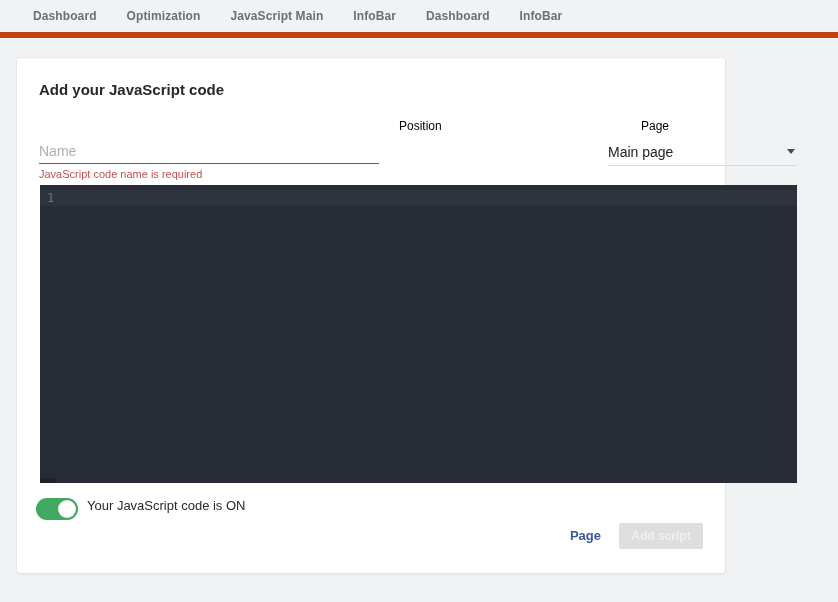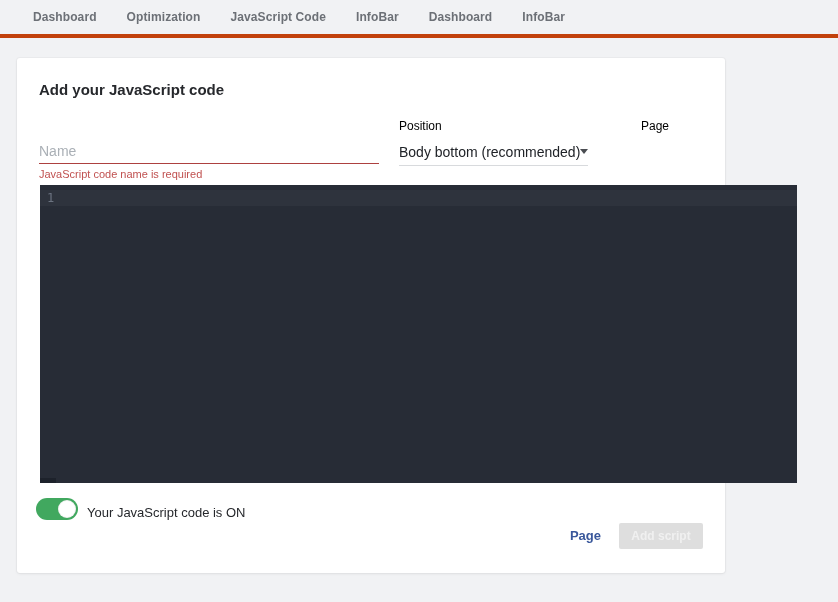--- a/index.html
+++ b/index.html
@@ -11,21 +11,21 @@
     overflow: hidden;
   }
 
   
   .topnav {
     height: 38px;
     display: flex;
     align-items: center;
     gap: 30px;
     padding-left: 33px;
-    border-bottom: 4px solid #c2410c;
+    border-bottom: 6px solid #c2410c;
   }
   .topnav .nav-item {
     font-size: 12px;
     font-weight: 700;
     color: #6c7076;
     letter-spacing: .1px;
     cursor: pointer;
     white-space: nowrap;
   }
 
@@ -126,21 +126,21 @@
     left: 0; bottom: 0;
     width: 16px; height: 5px;
     background: #1d222b;
   }
 
   
   .toggle-row {
     position: absolute;
     left: 19px; top: 440px;
     display: flex;
-    align-items: flex-end;
+    align-items: flex-start;
   }
   .toggle {
     position: relative;
     width: 42px; height: 22px;
     border-radius: 11px;
     background: #41a85f;
     cursor: pointer;
     flex: none;
   }
   .toggle .knob {
@@ -186,40 +186,40 @@
     color: #f0f0f0;
     cursor: default;
   }
 </style>
 </head>
 <body>
 
 <nav class="topnav">
   <span class="nav-item">Dashboard</span>
   <span class="nav-item">Optimization</span>
-  <span class="nav-item">JavaScript Code</span>
+  <span class="nav-item">JavaScript Main</span>
   <span class="nav-item">InfoBar</span>
   <span class="nav-item">Dashboard</span>
   <span class="nav-item">InfoBar</span>
 </nav>
 
 <section class="card">
 
   <h1 class="card-title">Add your JavaScript code</h1>
 
   <input class="name-input" type="text" placeholder="Name" style="">
   <div class="field-error">JavaScript code name is required</div>
 
   <div class="field-label label-position">Position</div>
-  <div class="select position">
-    <span class="select-value">Body bottom (recommended)</span>
+
+  <div class="field-label label-page">Page</div>
+  <div class="select page">
+    <span class="select-value">Main page</span>
     <span class="caret"></span>
   </div>
-
-  <div class="field-label label-page">Page</div>
 
   <div class="editor">
     <div class="active-line"></div>
     <div class="line-number">1</div>
     <div class="scroll-nub"></div>
   </div>
 
   <div class="toggle-row">
     <div class="toggle">
       <div class="knob"></div>

